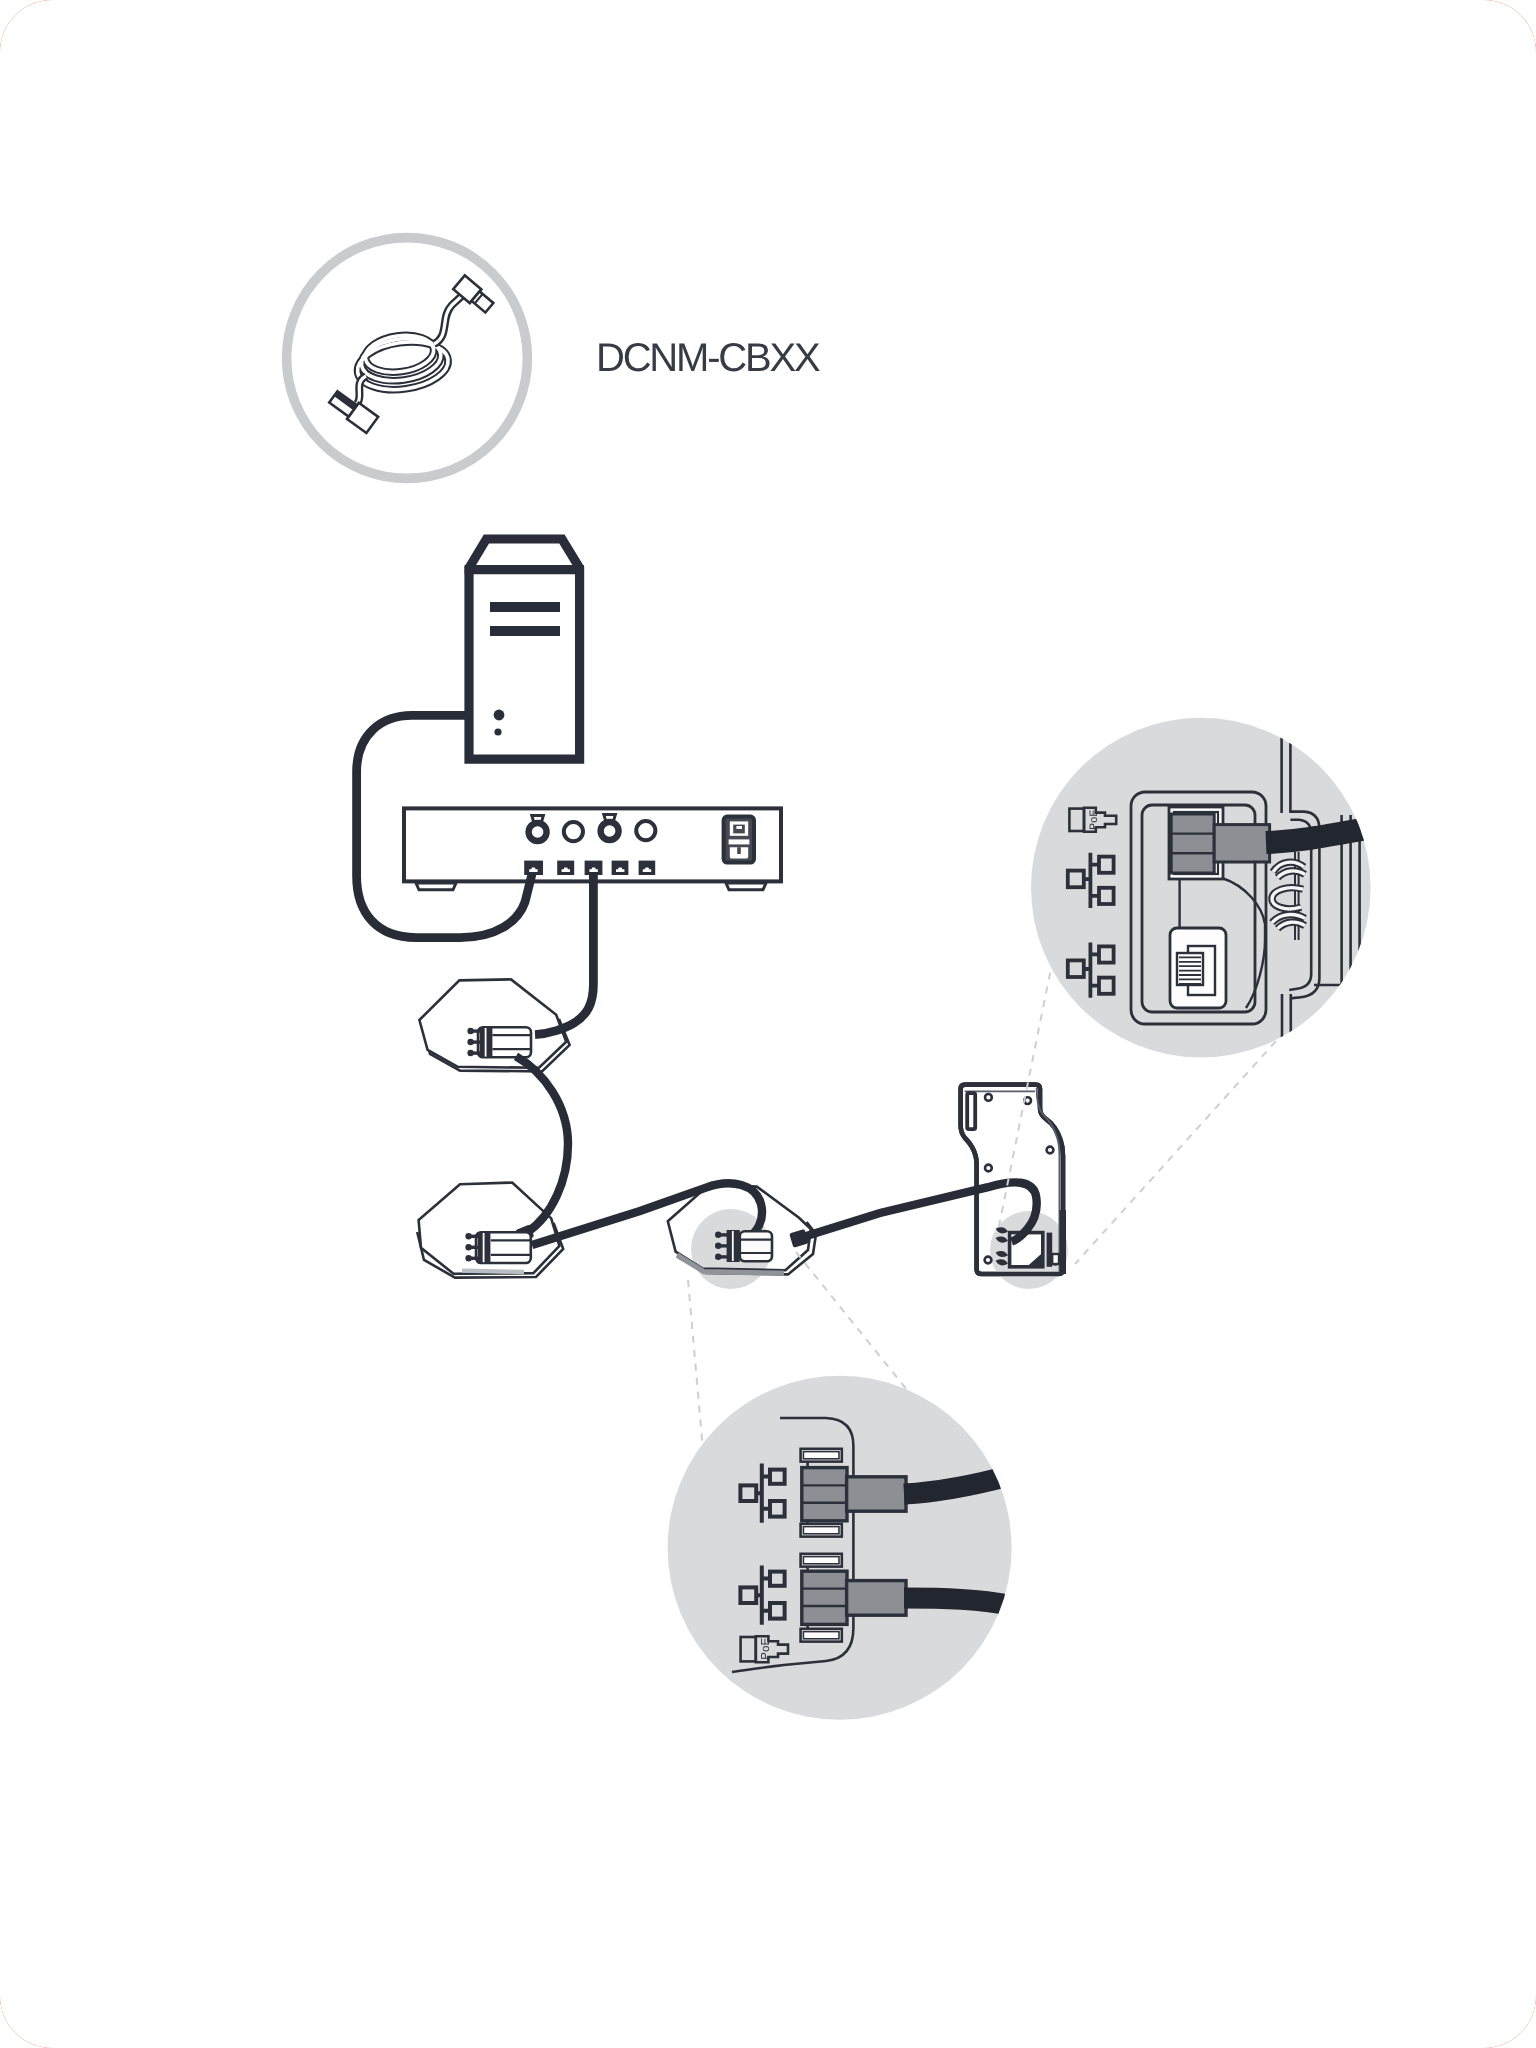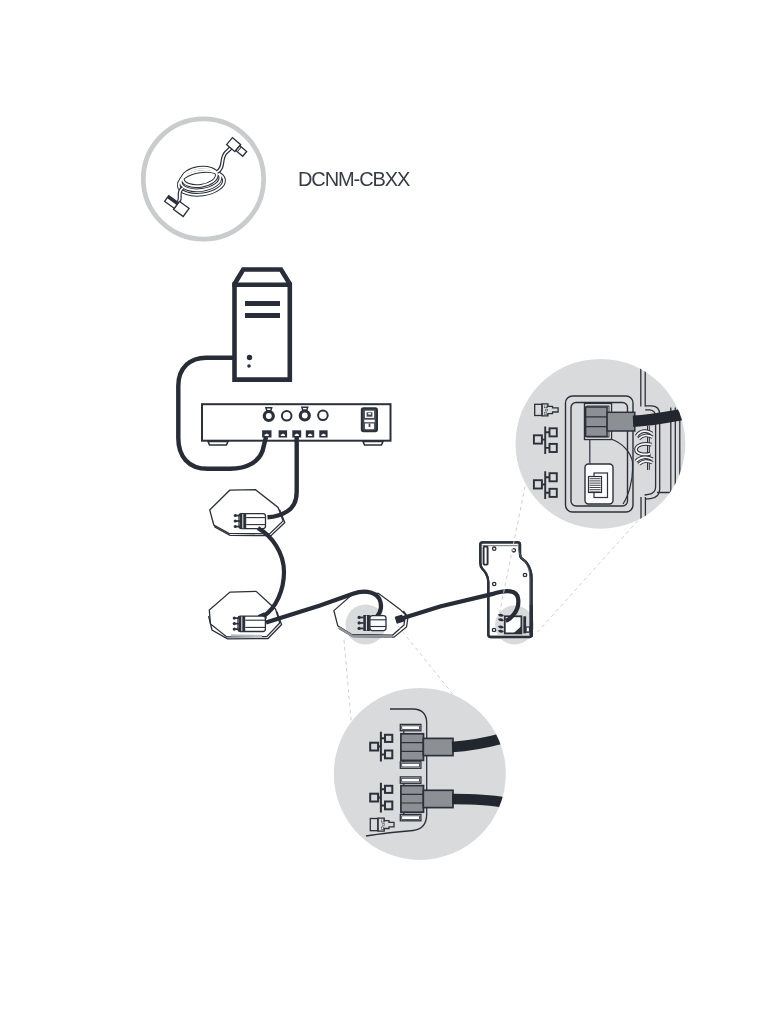--- a/index.html
+++ b/index.html
@@ -1,16 +1,16 @@
 <!DOCTYPE html>
 <html><head>
 <meta charset="utf-8">
 <style>
   html,body{margin:0;padding:0;background:#ffffff;}
-  #page{width:768px;height:1024px;position:relative;overflow:hidden;background:#c2410c;}
+  #page{width:768px;height:1024px;position:relative;overflow:hidden;background:#c2410c;border-radius:26px;}
   svg{display:block;}
   text{font-family:"Liberation Sans",sans-serif;}
 </style>
 </head>
 <body>
 <div id="page">
 <svg width="768" height="1024" viewBox="0 0 768 1024" xmlns="http://www.w3.org/2000/svg">
 <defs>
   <clipPath id="ctr">
           <circle cx="600.4" cy="443.8" r="84.9"></circle>

